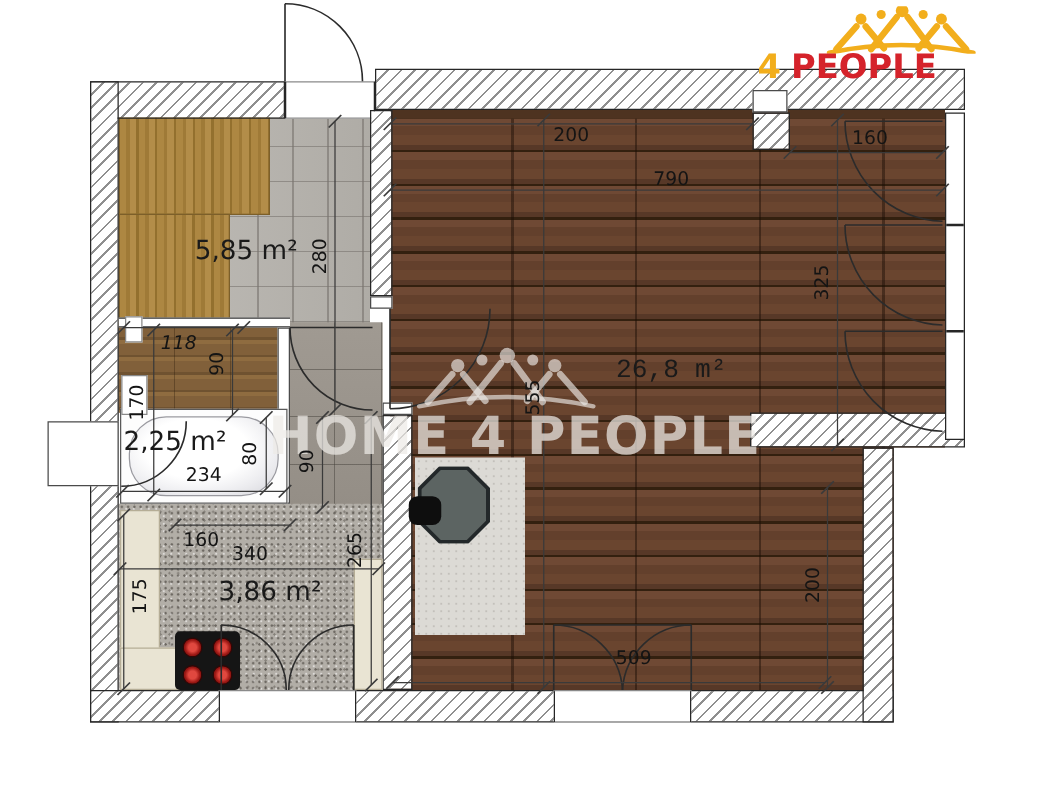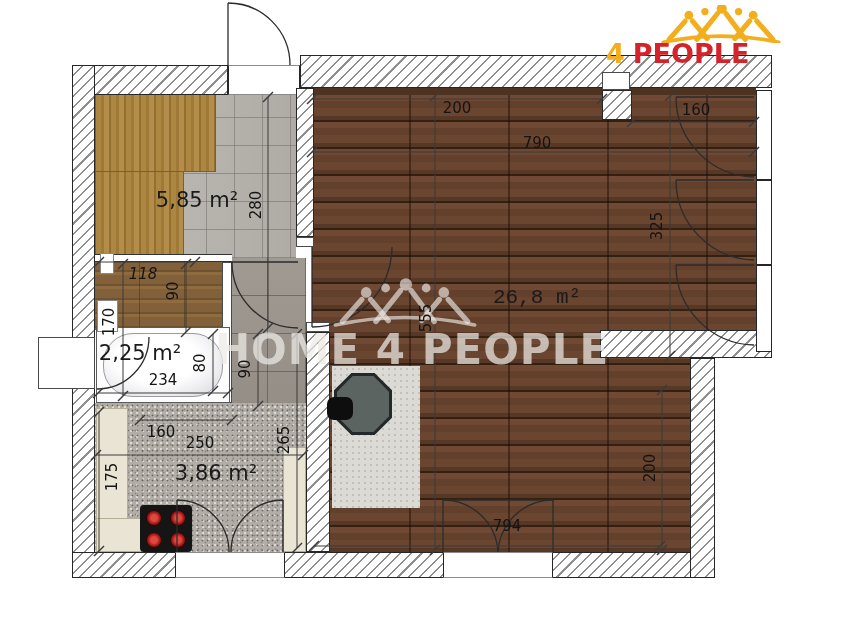--- a/index.html
+++ b/index.html
@@ -219,31 +219,31 @@
       </g>
   </svg>
 
   <div id="dim-labels" class="abs z7" style="left:0;top:0;width:0;height:0;">
       <div class="dim-label" style="left: 457px; top: 108px;">200</div>
       <div class="dim-label" style="left: 537px; top: 143px;">790</div>
       <div class="dim-label" style="left: 696px; top: 110px;">160</div>
       <div class="dim-label rot" style="left: 657px; top: 226px;">325</div>
       <div class="dim-label rot" style="left: 426px; top: 318px;">555</div>
       <div class="dim-label rot" style="left: 650px; top: 468px;">200</div>
-      <div class="dim-label" style="left: 507px; top: 526px;">794</div>
+      <div class="dim-label" style="left: 507px; top: 526px;">509</div>
       <div class="dim-label rot" style="left: 256px; top: 205px;">280</div>
       <div class="dim-label" style="left: 143px; top: 274px; font-style: italic;">118</div>
       <div class="dim-label rot" style="left: 173px; top: 291px;">90</div>
       <div class="dim-label rot" style="left: 109px; top: 322px;">170</div>
       <div class="dim-label" style="left: 163px; top: 380px;">234</div>
       <div class="dim-label rot" style="left: 200px; top: 363px;">80</div>
       <div class="dim-label rot" style="left: 245px; top: 369px;">90</div>
       <div class="dim-label rot" style="left: 284px; top: 440px;">265</div>
       <div class="dim-label" style="left: 161px; top: 432px;">160</div>
-      <div class="dim-label" style="left: 200px; top: 443px;">250</div>
+      <div class="dim-label" style="left: 200px; top: 443px;">340</div>
       <div class="dim-label rot" style="left: 112px; top: 477px;">175</div>
     </div>
 
   <div class="room-label z7" style="left:197px;top:200px;">5,85 m²</div>
   <div class="room-label z7" style="left:140px;top:322px;margin-top:31px;">2,25 m²</div>
   <div class="room-label z7" style="left:216px;top:473px;">3,86 m²</div>
   <div class="room-label z7" style="left:537px;top:297px;font-family:Liberation Mono, monospace;">26,8 m²</div>
 
   <div class="abs z6" style="left:0;top:0;width:848px;height:636px;pointer-events:none;">
     <svg style="position:absolute;left:330px;top:276px;" width="150" height="54" viewBox="0 0 170 52">

